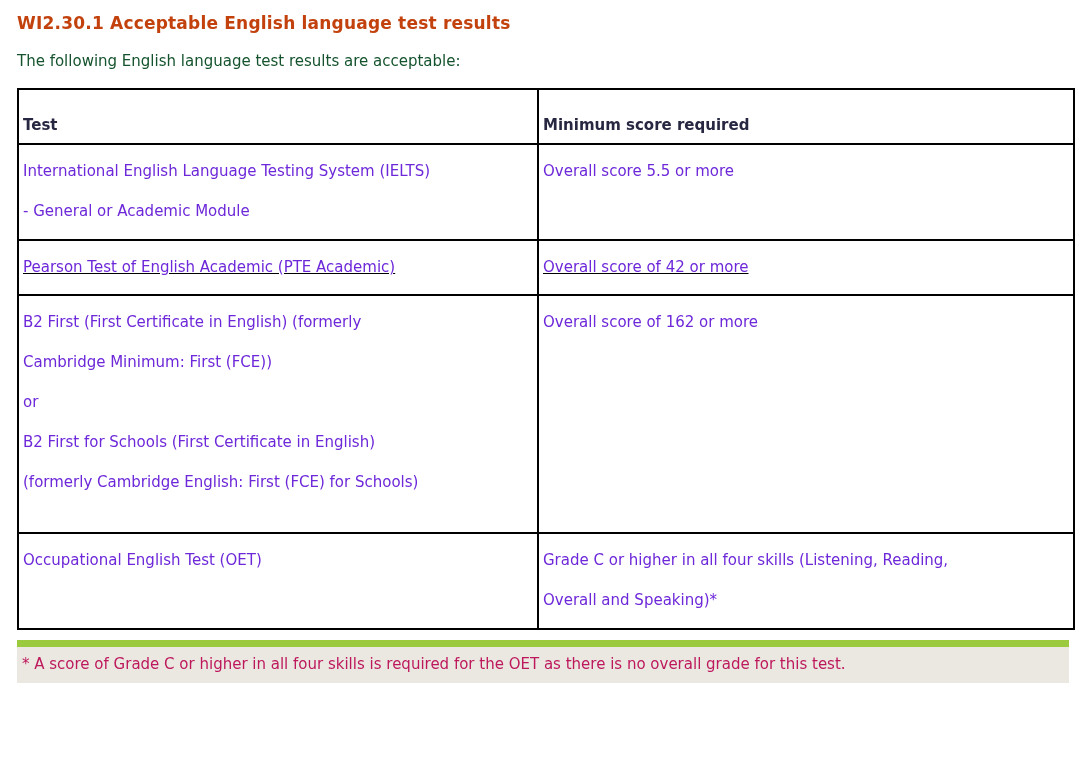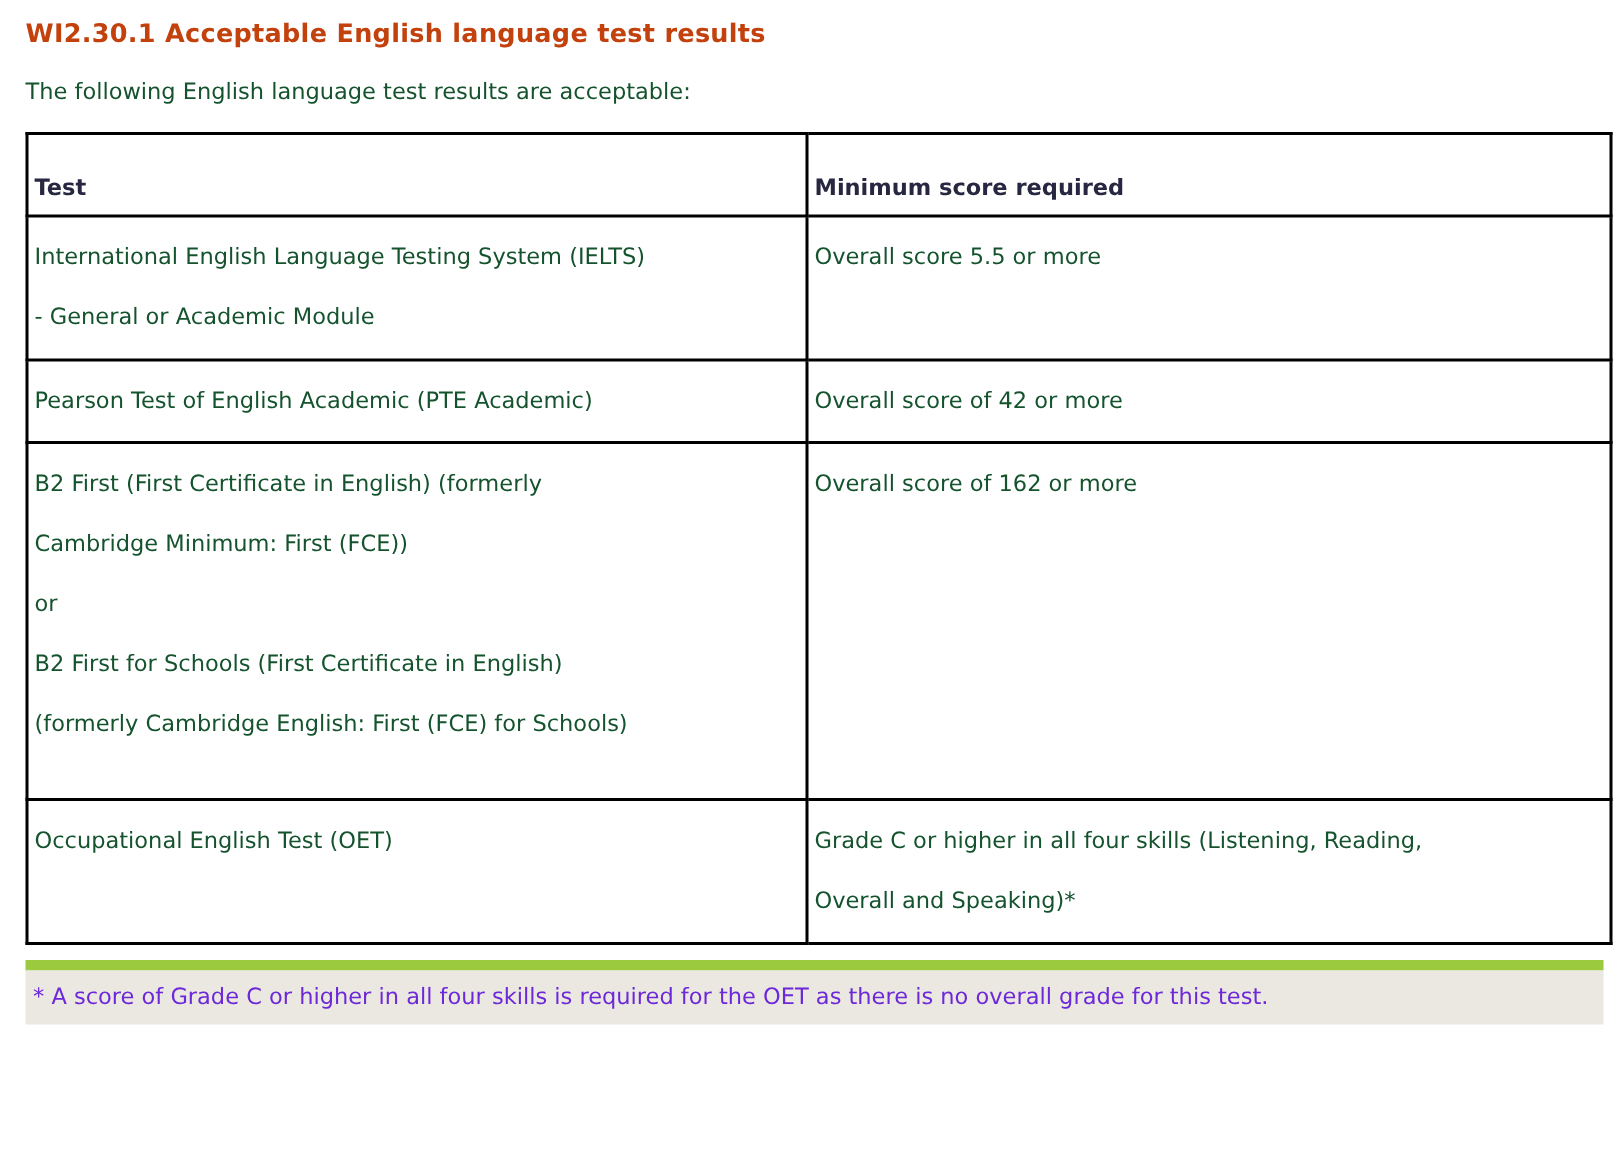--- a/index.html
+++ b/index.html
@@ -41,39 +41,39 @@
   table.results th {
     vertical-align: bottom;
     height: 55px;
     padding: 6px 4px 9px 4px;
     color: #272741;
     font-weight: bold;
   }
   table.results td {
     vertical-align: top;
     padding: 6px 4px 6px 4px;
-    color: #14532d;
+    color: #6d28d9;
   }
   table.results td p { margin: 0; line-height: 40px; }
   col.c-test  { width: 520px; }
   col.c-score { width: 536px; }
   tr.h96  { height: 96px; }
-  tr.h55  { height: 55px; }
+  tr.h55  { height: 55px; text-decoration: underline; }
   tr.h238 { height: 238px; }
 
   .footnote { margin-top: 10px; width: 1052px; }
   .footnote-bar {
     height: 7px;
     background: #9bca3e;
   }
   .footnote-body {
     background: #eae8e0;
     padding: 8px 6px 10px 5px;
     font-size: 15px;
-    color: #6d28d9;
+    color: #be185d;
     line-height: 18px;
   }
 </style>
 </head>
 <body>
 
 <div class="doc">
 
   <h1 class="page-heading">WI2.30.1 Acceptable English language test results</h1>
 

